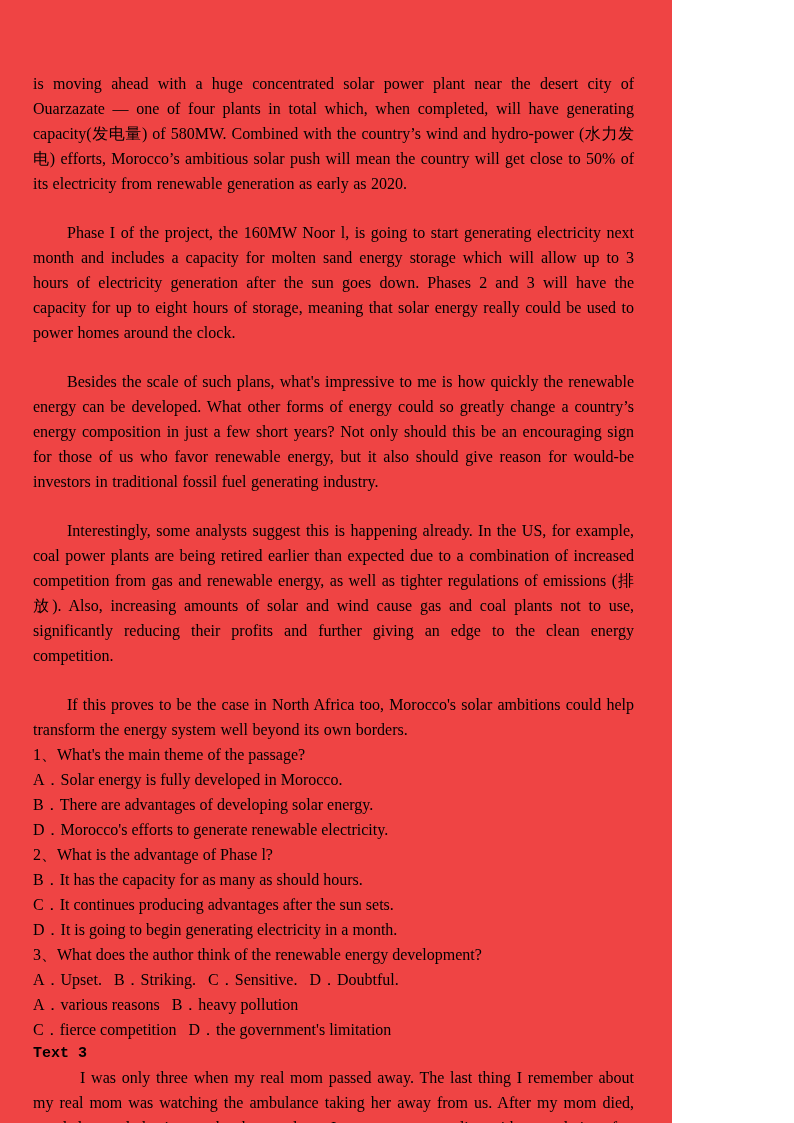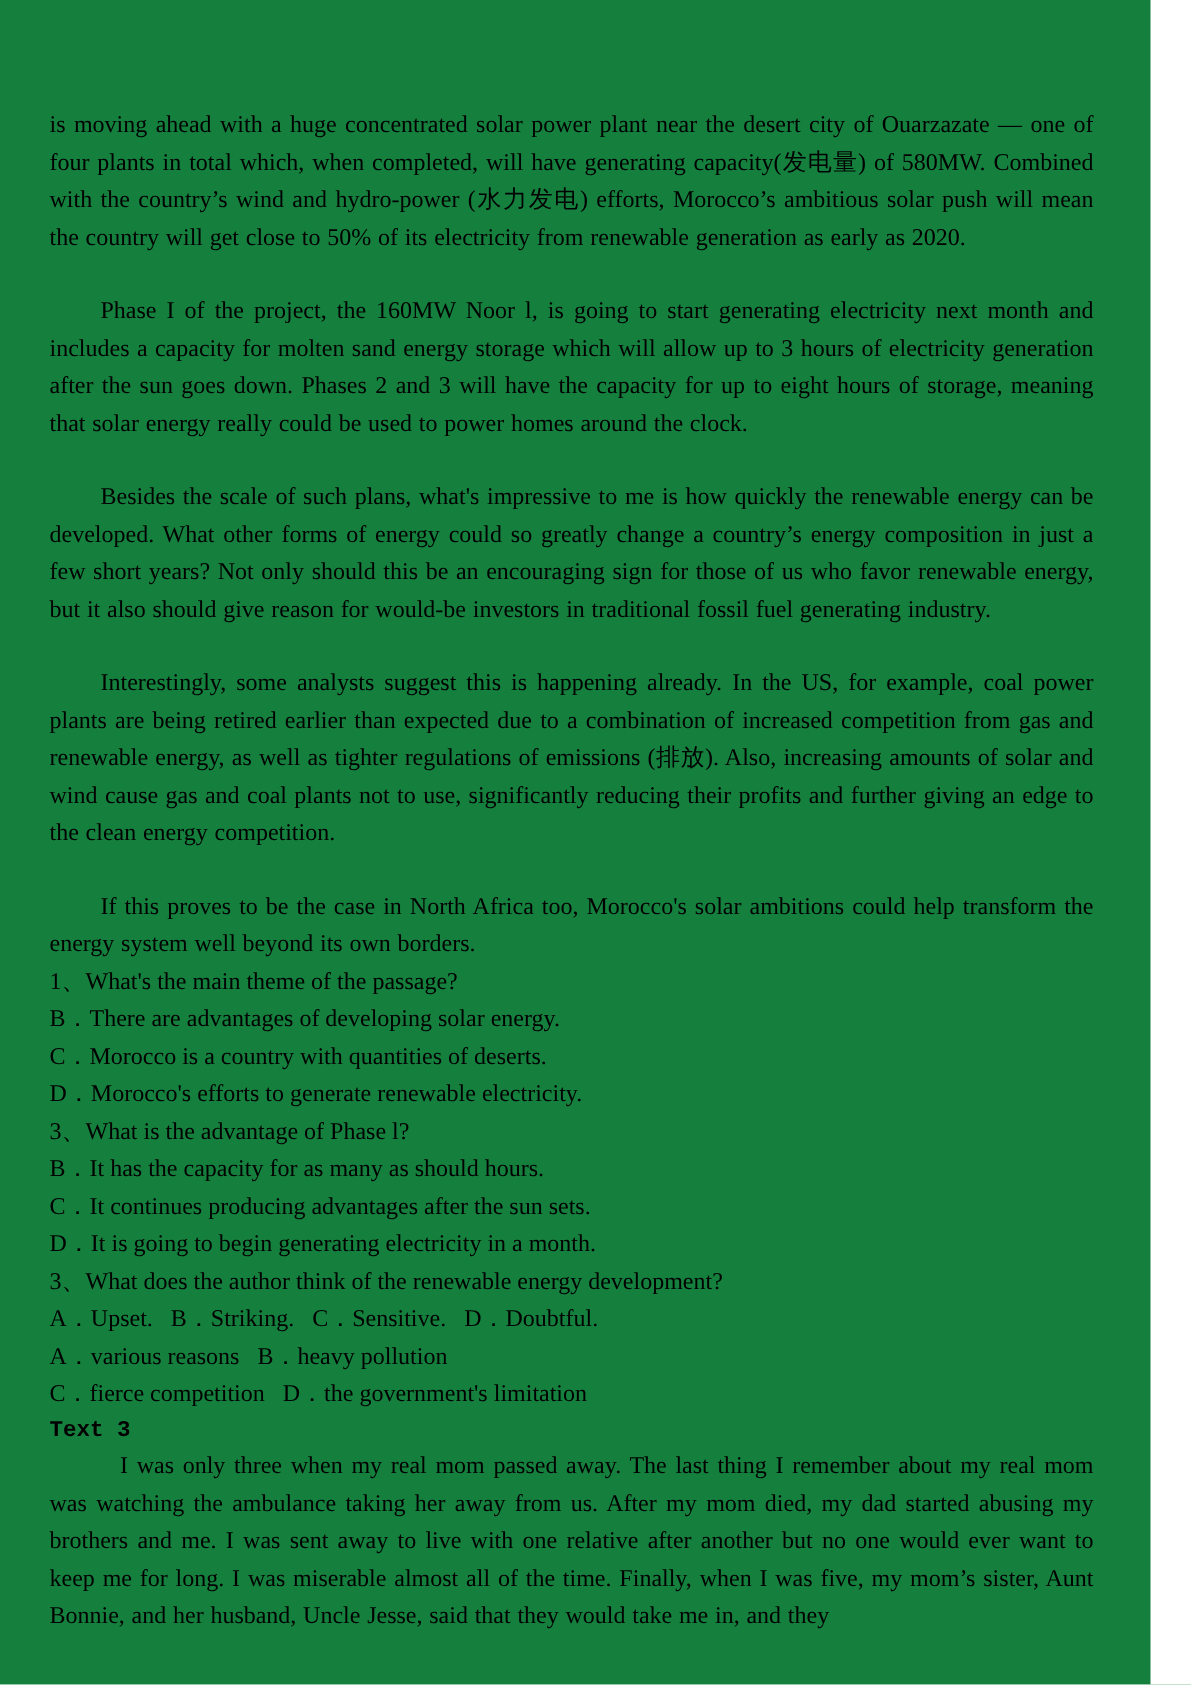--- a/index.html
+++ b/index.html
@@ -9,25 +9,25 @@
   }
   body {
     width: 794px;
     height: 1123px;
     overflow: hidden;
     color: #000000;
     font-family: "Liberation Serif", "DejaVu Serif", serif;
     font-size: 16px;
   }
   .page {
-    width: 767px;
+    width: 672px;
     height: 1123px;
     padding: 71px 38px 0 33px;
     box-sizing: border-box;
-    background: #15803d;
+    background: #ef4444;
   }
   .para {
     margin: 0;
     text-align: justify;
     line-height: 25px;
     word-spacing: 0.5px;
   }
   .para.indent {
     text-indent: 34px;
     margin-top: 24px;
@@ -55,25 +55,25 @@
 
 <div class="page">
 
   <p class="para">is moving ahead with a huge concentrated solar power plant near the desert city of Ouarzazate — one of four plants in total which, when completed, will have generating capacity(发电量) of 580MW. Combined with the country’s wind and hydro-power (水力发电) efforts, Morocco’s ambitious solar push will mean the country will get close to 50% of its electricity from renewable generation as early as 2020.</p>
   <p class="para indent">Phase I of the project, the 160MW Noor l, is going to start generating electricity next month and includes a capacity for molten sand energy storage which will allow up to 3 hours of electricity generation after the sun goes down. Phases 2 and 3 will have the capacity for up to eight hours of storage, meaning that solar energy really could be used to power homes around the clock.</p>
   <p class="para indent">Besides the scale of such plans, what's impressive to me is how quickly the renewable energy can be developed. What other forms of energy could so greatly change a country’s energy composition in just a few short years? Not only should this be an encouraging sign for those of us who favor renewable energy, but it also should give reason for would-be investors in traditional fossil fuel generating industry.</p>
   <p class="para indent">Interestingly, some analysts suggest this is happening already. In the US, for example, coal power plants are being retired earlier than expected due to a combination of increased competition from gas and renewable energy, as well as tighter regulations of emissions (排放). Also, increasing amounts of solar and wind cause gas and coal plants not to use, significantly reducing their profits and further giving an edge to the clean energy competition.</p>
   <p class="para indent">If this proves to be the case in North Africa too, Morocco's solar ambitions could help transform the energy system well beyond its own borders.</p>
 
   <p class="qline">1、What's the main theme of the passage?</p>
+  <p class="qline">A．Solar energy is fully developed in Morocco.</p>
   <p class="qline">B．There are advantages of developing solar energy.</p>
-  <p class="qline">C．Morocco is a country with quantities of deserts.</p>
   <p class="qline">D．Morocco's efforts to generate renewable electricity.</p>
 
-  <p class="qline">3、What is the advantage of Phase l?</p>
+  <p class="qline">2、What is the advantage of Phase l?</p>
   <p class="qline">B．It has the capacity for as many as should hours.</p>
   <p class="qline">C．It continues producing advantages after the sun sets.</p>
   <p class="qline">D．It is going to begin generating electricity in a month.</p>
 
   <p class="qline">3、What does the author think of the renewable energy development?</p>
   <p class="qline">A．Upset.   B．Striking.   C．Sensitive.   D．Doubtful.</p>
 
   <p class="qline">A．various reasons   B．heavy pollution</p>
   <p class="qline">C．fierce competition   D．the government's limitation</p>
 

